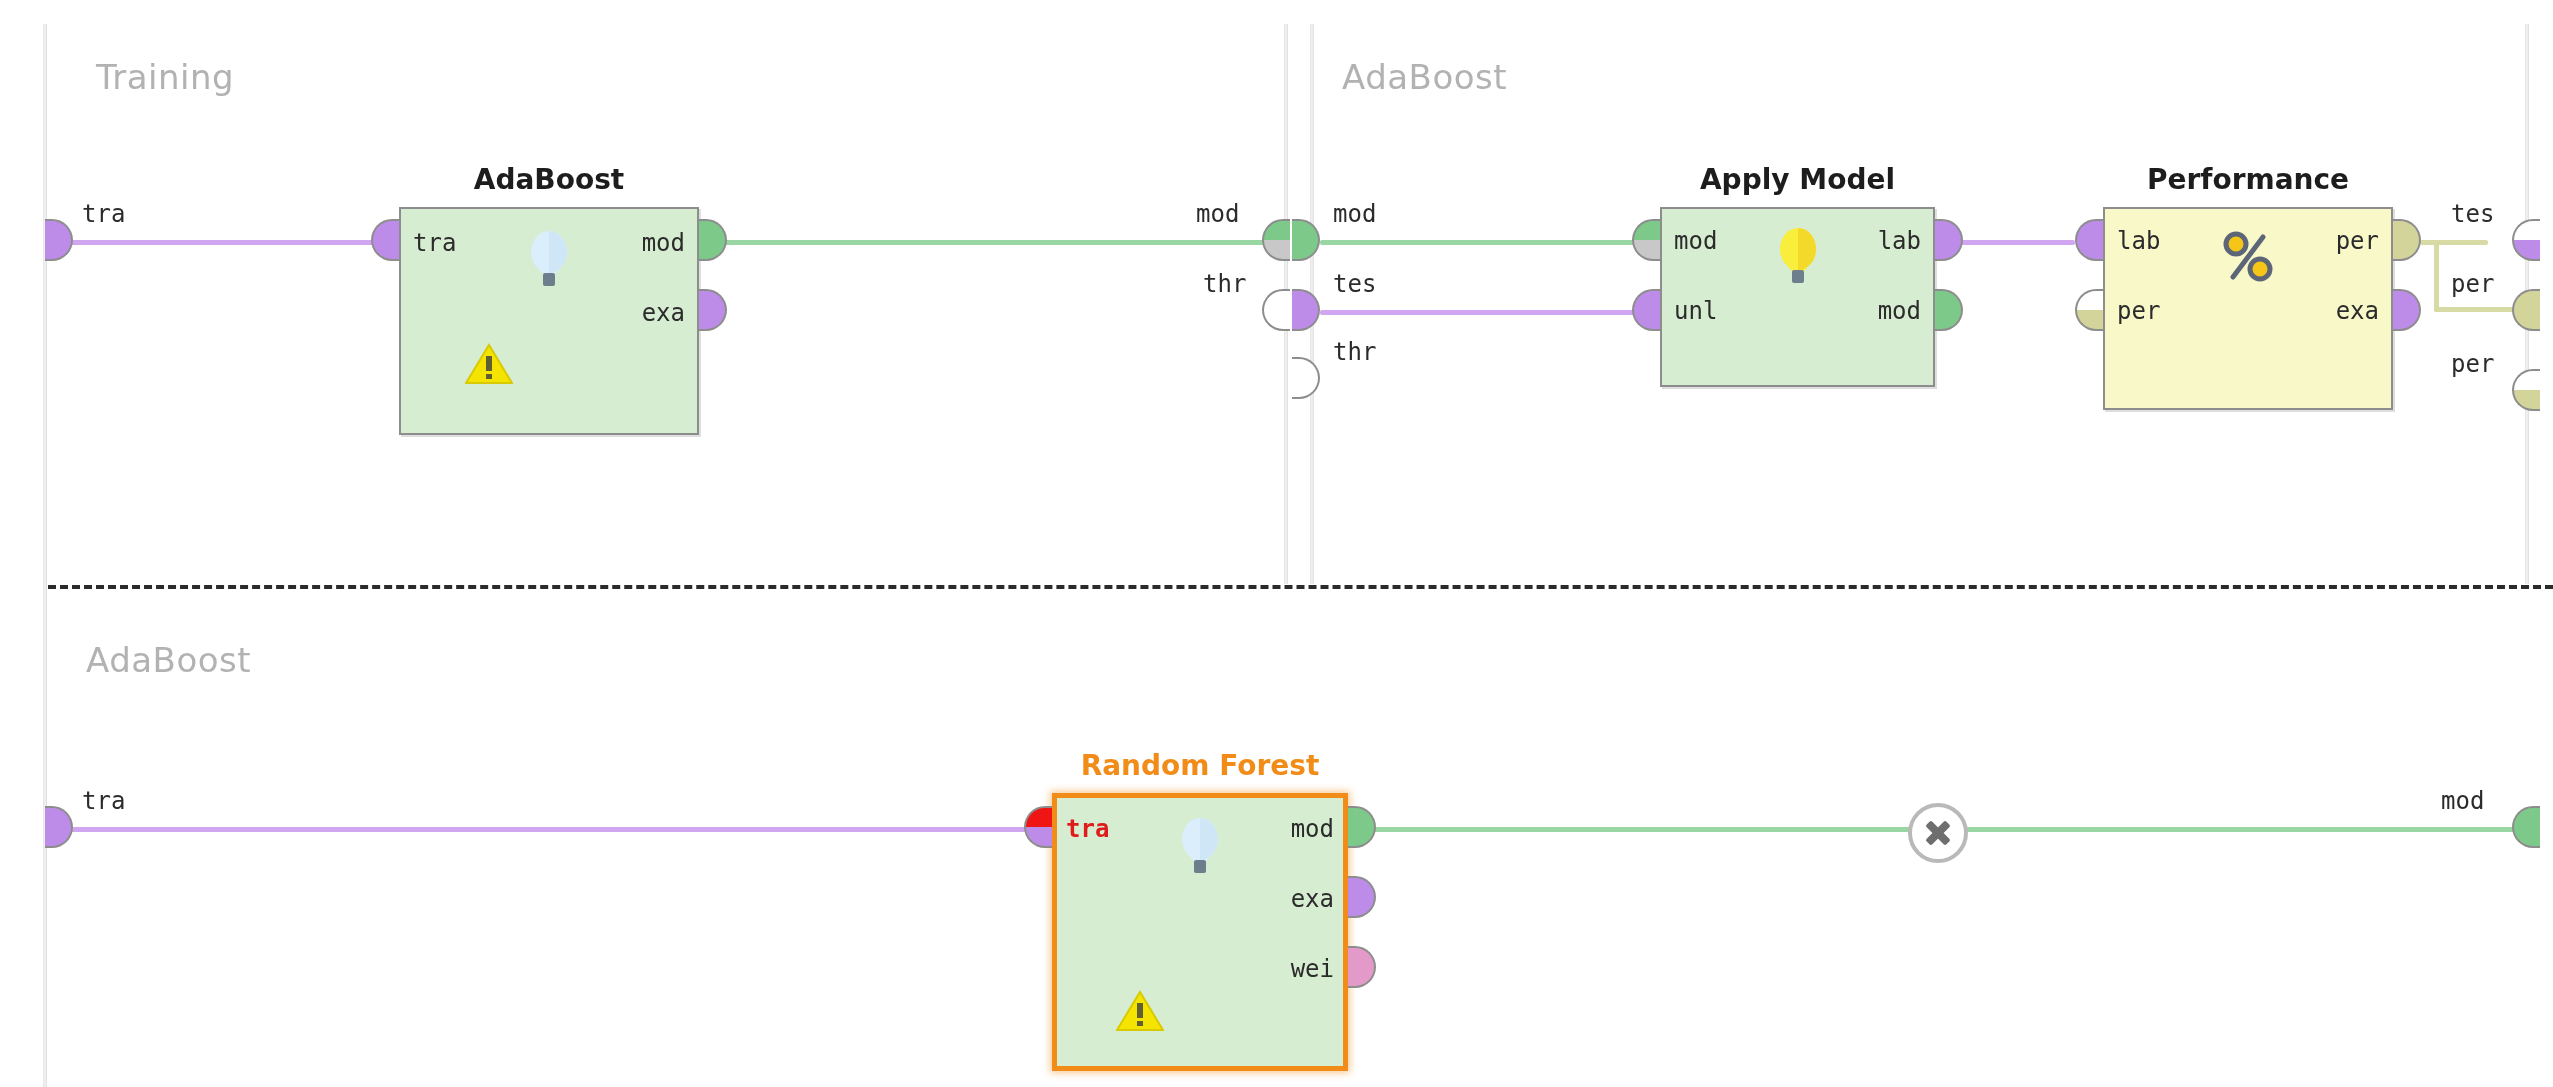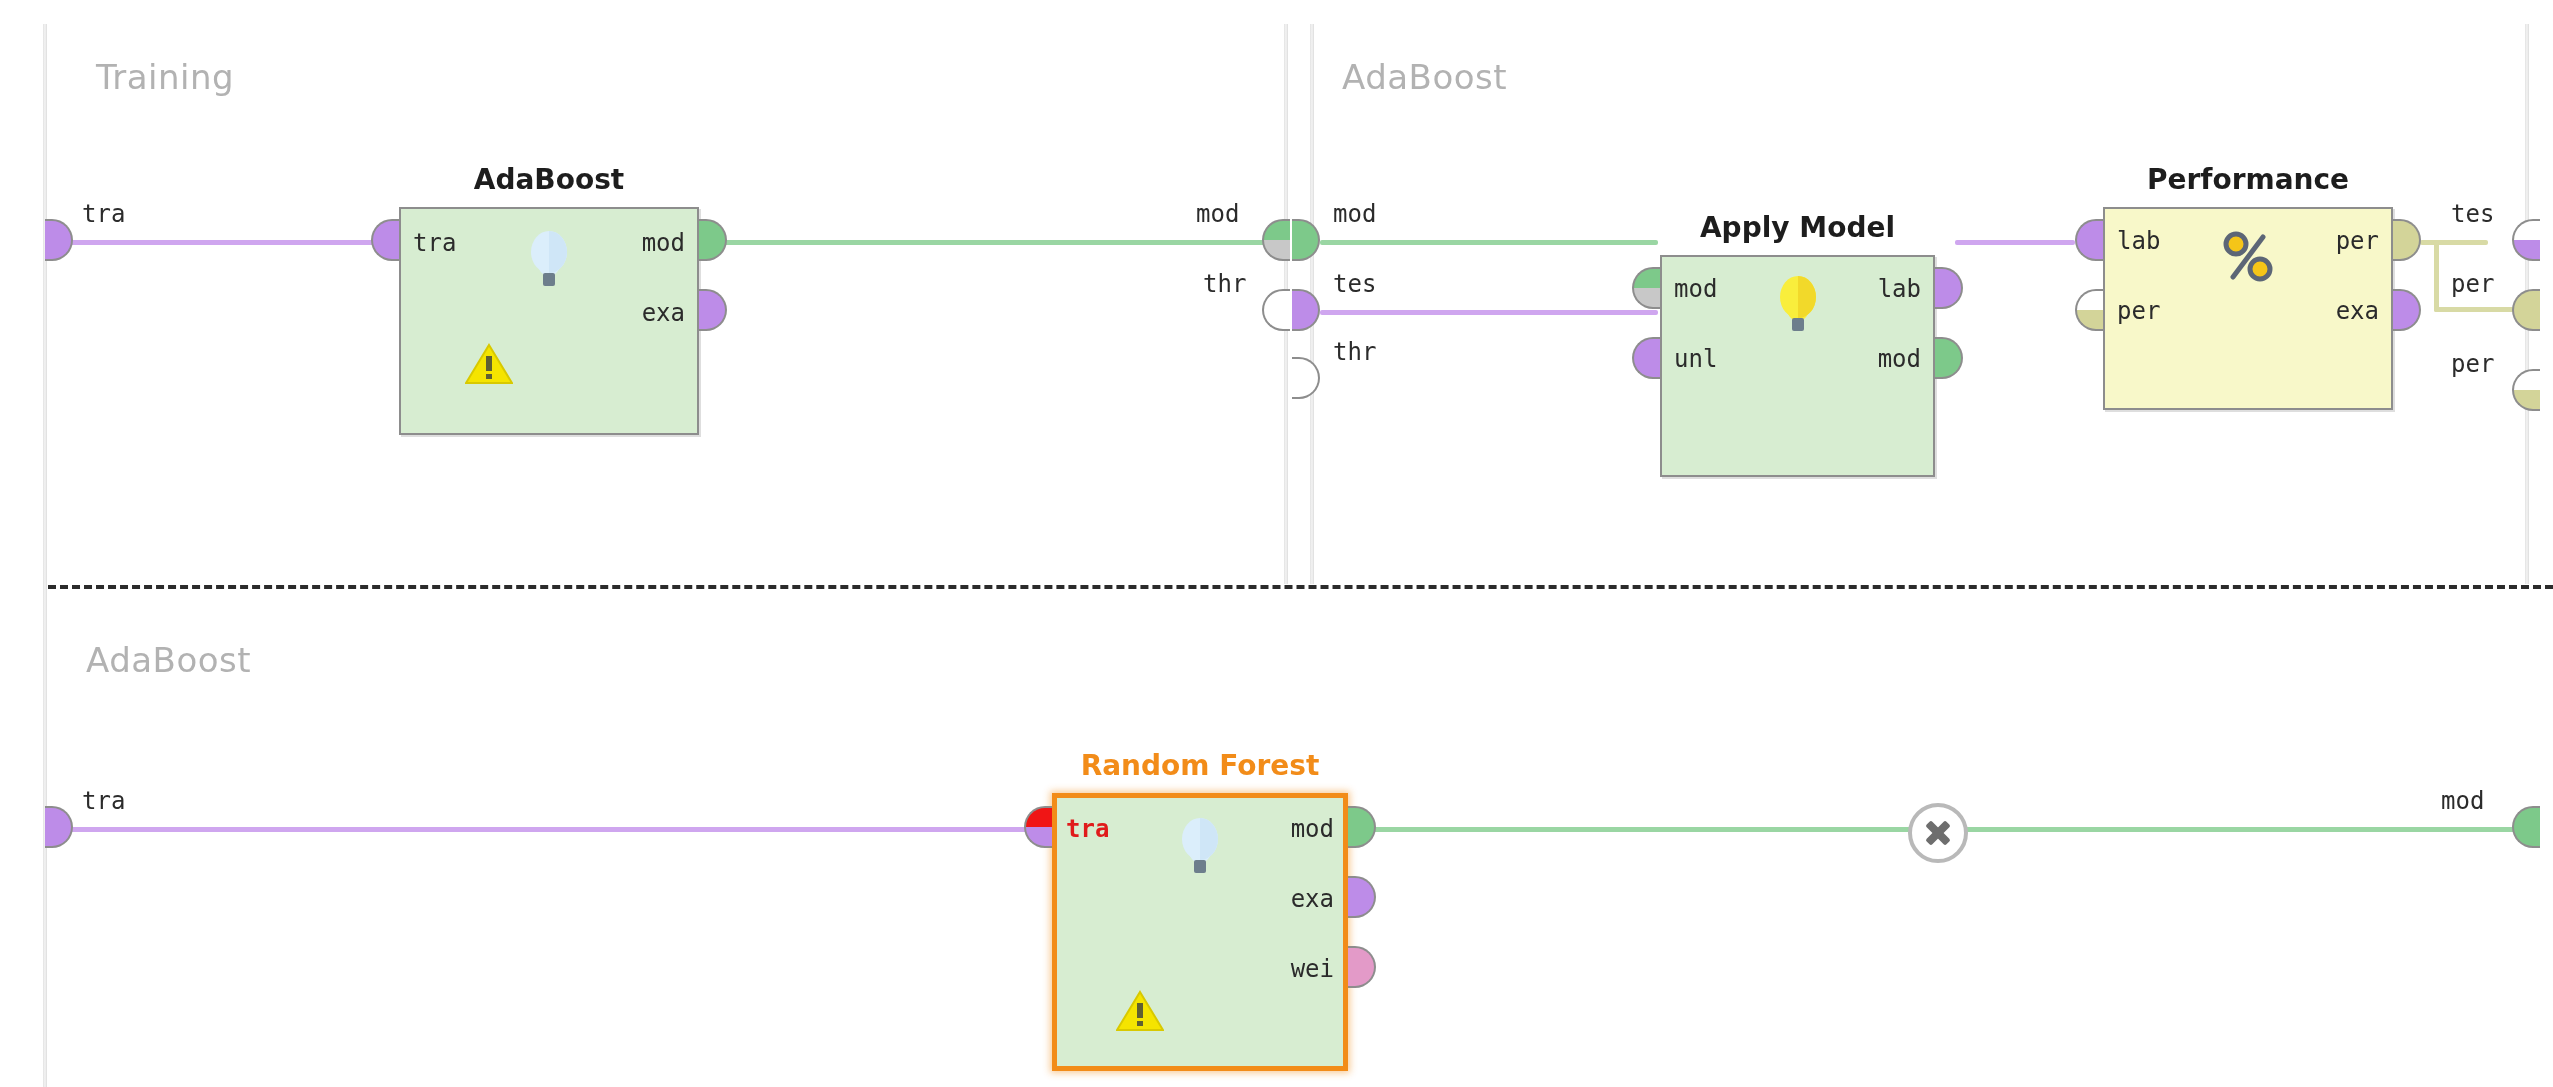--- a/index.html
+++ b/index.html
@@ -175,21 +175,21 @@
   <div class="port-label" style="left:1333px;top:200px;">mod</div>
   <div class="port out p-purple" style="left:1292px;top:289px;">
       <i></i>
     </div>
   <div class="port-label" style="left:1333px;top:270px;">tes</div>
   <div class="port out p-white" style="left:1292px;top:357px;">
       <i></i>
     </div>
   <div class="port-label" style="left:1333px;top:338px;">thr</div>
 
-  <div class="op" style="left:1660px;top:207px;width:275px;height:222px;margin-top:48px;">
+  <div class="op" style="left:1660px;top:207px;width:275px;height:180px;">
     <div class="op-body"></div>
     <div class="op-title">Apply Model</div>
 
     <svg class="icon-bulb" style="left:115px;top:18px;" viewBox="0 0 46 60">
       <ellipse cx="23" cy="24" rx="18" ry="21" fill="#f9ee3c"></ellipse>
       <path d="M9 30 Q13 44 17 46 L29 46 Q33 44 37 30 Z" fill="#f9ee3c"></path>
       <path d="M23 3 a18 21 0 0 1 0 42 Z" fill="#f2d92a"></path>
       <rect x="17" y="45" width="12" height="13" rx="2" fill="#6d7e8c"></rect>
     </svg>
 

